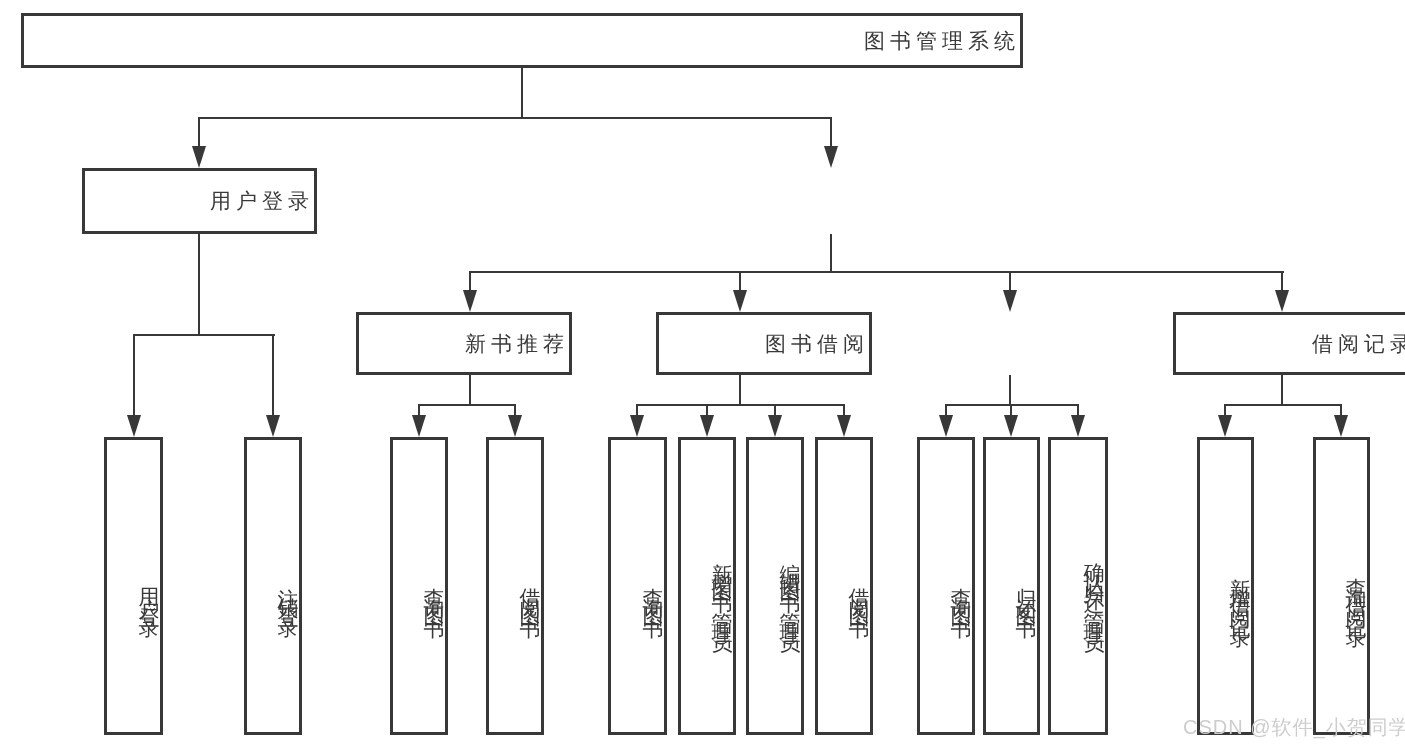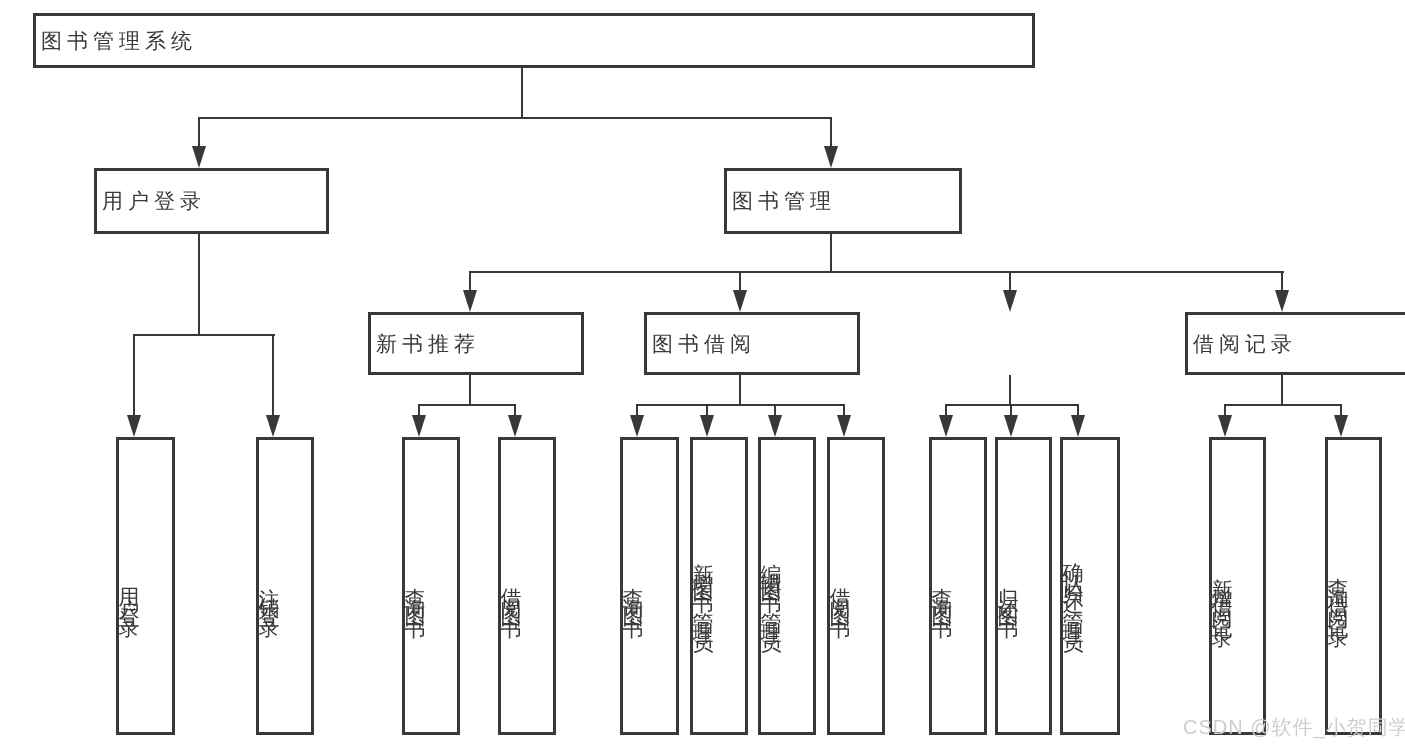--- a/index.html
+++ b/index.html
@@ -2,21 +2,21 @@
 <html><head>
 <meta charset="utf-8">
 <style>
   html,body{margin:0;padding:0;background:#fff;}
   #stage{
     position:relative;width:1405px;height:747px;background:#ffffff;overflow:hidden;
     font-family:"Liberation Sans","DejaVu Sans",sans-serif;
   }
   .box{
     position:absolute;background:#ffffff;border:3px solid #383838;box-sizing:border-box;
-    display:flex;align-items:center;justify-content:flex-start;z-index:2;margin-left:12px;
+    display:flex;align-items:center;justify-content:flex-end;z-index:2;
   }
   .hlabel{font-size:21px;letter-spacing:5px;text-indent:5px;color:#3a3a3a;white-space:nowrap;}
   .vlabel{
     writing-mode:vertical-rl;font-size:21px;letter-spacing:10px;margin-bottom:-10px;
     color:#3a3a3a;line-height:1;
   }
   .ln{position:absolute;background:#383838;z-index:1;}
   .arr{
     position:absolute;width:0;height:0;z-index:1;
     border-left:7px solid transparent;border-right:7px solid transparent;border-top:22px solid #383838;
@@ -91,28 +91,25 @@
   <div class="arr" style="left:1218px;top:415px"></div>
   <div class="arr" style="left:1334px;top:415px"></div>
 
   <div class="box" style="left:21px;top:13px;width:1002px;height:55px">
     <span class="hlabel">图书管理系统</span>
   </div>
 
   <div class="box" style="left:82px;top:168px;width:235px;height:66px">
     <span class="hlabel">用户登录</span>
   </div>
-  <div class="box" style="left:712px;top:168px;width:238px;height:66px">
-    <span class="hlabel">图书管理</span>
-  </div>
 
   <div class="box" style="left:356px;top:312px;width:216px;height:63px">
     <span class="hlabel">新书推荐</span>
   </div>
-  <div class="box" style="left:632px;top:312px;width:216px;height:63px">
+  <div class="box" style="left:656px;top:312px;width:216px;height:63px">
     <span class="hlabel">图书借阅</span>
   </div>
   <div class="box" style="left:1173px;top:312px;width:246px;height:63px">
     <span class="hlabel">借阅记录</span>
   </div>
 
   <div class="box" style="left:104px;top:437px;width:59px;height:298px">
     <span class="vlabel">用户登录</span>
   </div>
   <div class="box" style="left:244px;top:437px;width:58px;height:298px">

